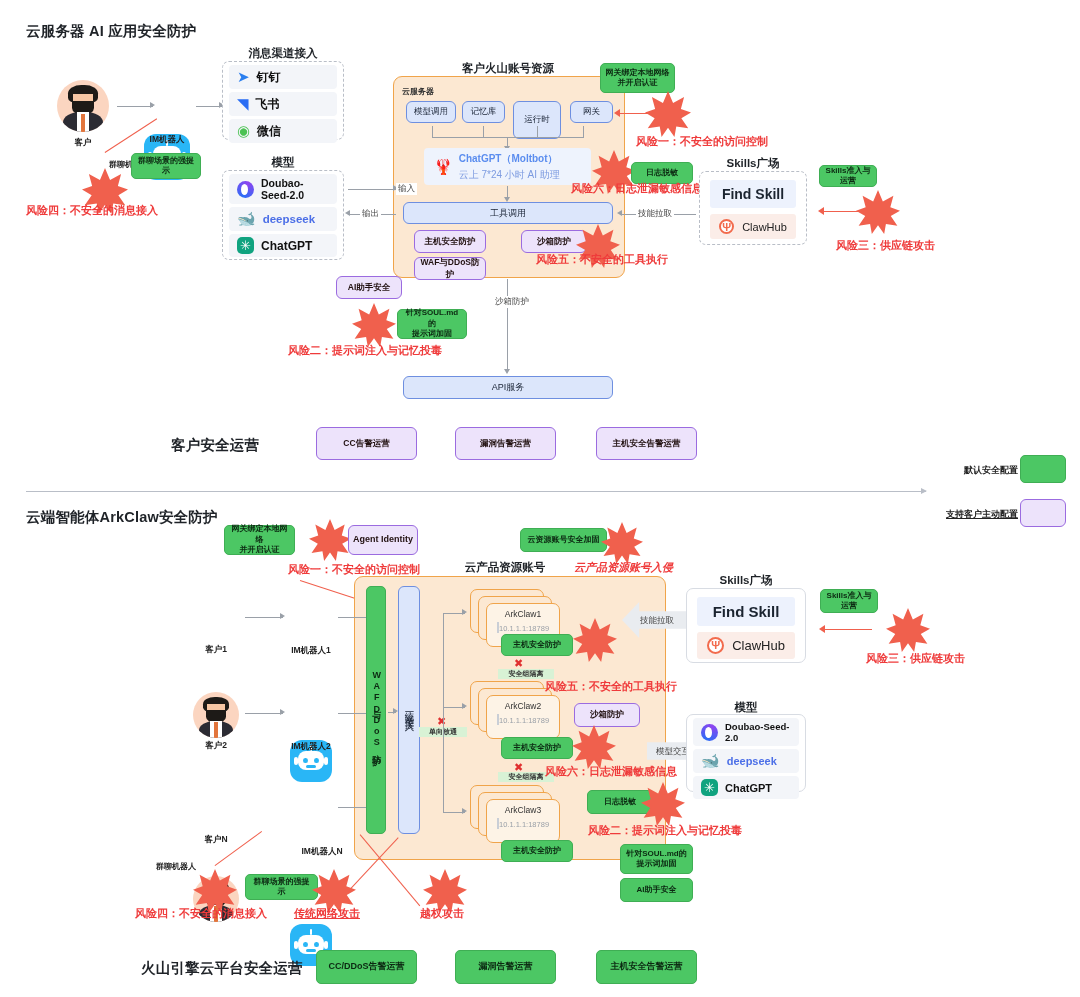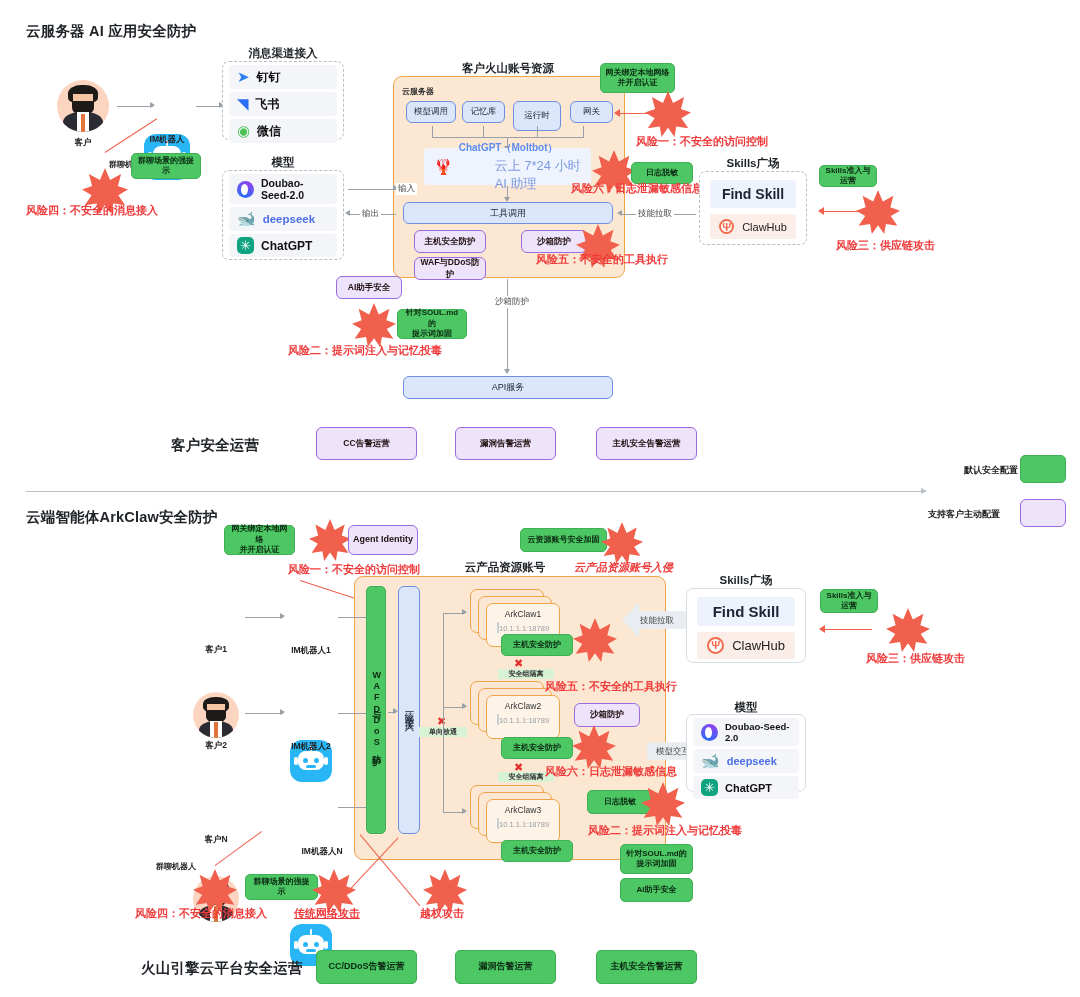--- a/index.html
+++ b/index.html
@@ -182,36 +182,36 @@
       <span>ChatGPT</span>
     </div>
 </div>
 
 <div class="abs group-title" style="left:400px; top:61px; width:216px;">客户火山账号资源</div>
 <div class="abs solid-group" style="left:393px; top:76px; width:232px; height:202px;"></div>
 <div class="abs" style="left:402px; top:86px; font-size:8px; font-weight:bold; color:#333;">云服务器</div>
 
 <div class="abs blue-box" style="left:406px; top:101px; width:50px; height:22px; font-size:8.5px;">模型调用</div>
 <div class="abs blue-box" style="left:462px; top:101px; width:43px; height:22px; font-size:8.5px;">记忆库</div>
-<div class="abs blue-box" style="left:513px; top:101px; width:48px; height:30px; font-size:8.5px;">运行时</div>
+<div class="abs blue-box" style="left:513px; top:101px; width:48px; height:38px; font-size:8.5px;">运行时</div>
 <div class="abs blue-box" style="left:570px; top:101px; width:43px; height:22px; font-size:8.5px;">网关</div>
 
 <div class="abs aline" style="left:432px; top:126px; width:1.2px; height:12px;"></div>
 <div class="abs aline" style="left:432px; top:137px; width:151px; height:1.2px;"></div>
 <div class="abs aline" style="left:483px; top:126px; width:1.2px; height:12px;"></div>
 <div class="abs aline" style="left:537px; top:126px; width:1.2px; height:12px;"></div>
 <div class="abs aline" style="left:583px; top:126px; width:1.2px; height:12px;"></div>
 <div class="abs aline" style="left:507px; top:137px; width:1.2px; height:11px;"></div>
 <div class="abs" style="left:504px; top:146px; width:0;height:0;border-top:5px solid #9aa0a8;border-left:3px solid transparent;border-right:3px solid transparent;"></div>
 
 <div class="abs" style="left:424px; top:148px; width:167px; height:37px; background:#EEF3FD; border-radius:4px; display:flex; align-items:center; gap:6px; padding-left:10px;">
   <span style="color:#E2483A; font-size:15px;">🦞</span>
   <div>
     <div style="font-size:10px; color:#5B8DEF; font-weight:bold;">ChatGPT（Moltbot）</div>
-    <div style="font-size:13px; color:#7D9BE0; margin-top:2px;margin-left:36px;">云上 7*24 小时 AI 助理</div>
+    <div style="font-size:10px; color:#7D9BE0; margin-top:2px;">云上 7*24 小时 AI 助理</div>
   </div>
 </div>
 
 <div class="abs aline" style="left:507px; top:186px; width:1.2px; height:13px;"></div>
 <div class="abs" style="left:504px; top:197px; width:0;height:0;border-top:5px solid #9aa0a8;border-left:3px solid transparent;border-right:3px solid transparent;"></div>
 
 <div class="abs blue-box" style="left:403px; top:202px; width:210px; height:22px; font-size:9px;">工具调用</div>
 
 <div class="abs purple-box" style="left:414px; top:230px; width:72px; height:23px;">主机安全防护</div>
 <div class="abs purple-box" style="left:414px; top:257px; width:72px; height:23px;">WAF与DDoS防护</div>
@@ -267,21 +267,21 @@
 <div class="abs edge-label" style="left:493px; top:296px;">沙箱防护</div>
 <div class="abs blue-box" style="left:403px; top:376px; width:210px; height:23px; font-size:9px;">API服务</div>
 
 <div class="abs section-title" style="left:171px; top:436px;">客户安全运营</div>
 <div class="abs purple-box" style="left:316px; top:427px; width:101px; height:33px;">CC告警运营</div>
 <div class="abs purple-box" style="left:455px; top:427px; width:101px; height:33px;">漏洞告警运营</div>
 <div class="abs purple-box" style="left:596px; top:427px; width:101px; height:33px;">主机安全告警运营</div>
 
 <div class="abs caption" style="left:938px; top:464px; width:80px; font-size:9px; text-align:right;">默认安全配置</div>
 <div class="abs green-box" style="left:1020px; top:455px; width:46px; height:28px;"></div>
-<div class="abs caption" style="left:928px; top:508px; width:90px; font-size:9px; text-align:left;">支持客户主动配置</div>
+<div class="abs caption" style="left:928px; top:508px; width:90px; font-size:9px; text-align:right;text-decoration:underline;">支持客户主动配置</div>
 <div class="abs purple-box" style="left:1020px; top:499px; width:46px; height:28px;"></div>
 
 <div class="abs axis-arrow" style="left:26px; top:491px; width:900px;"></div>
 
 <div class="abs section-title" style="left:26px; top:508px;">云端智能体ArkClaw安全防护</div>
 
 <div class="abs green-box" style="left:224px; top:525px; width:71px; height:30px; white-space:pre-line;">网关绑定本地网络
 并开启认证</div>
 <div class="abs star" style="left:309px; top:519px; width:42px; height:42px;"></div>
 <div class="abs purple-box" style="left:348px; top:525px; width:70px; height:30px; font-size:9px;">Agent Identity</div>

